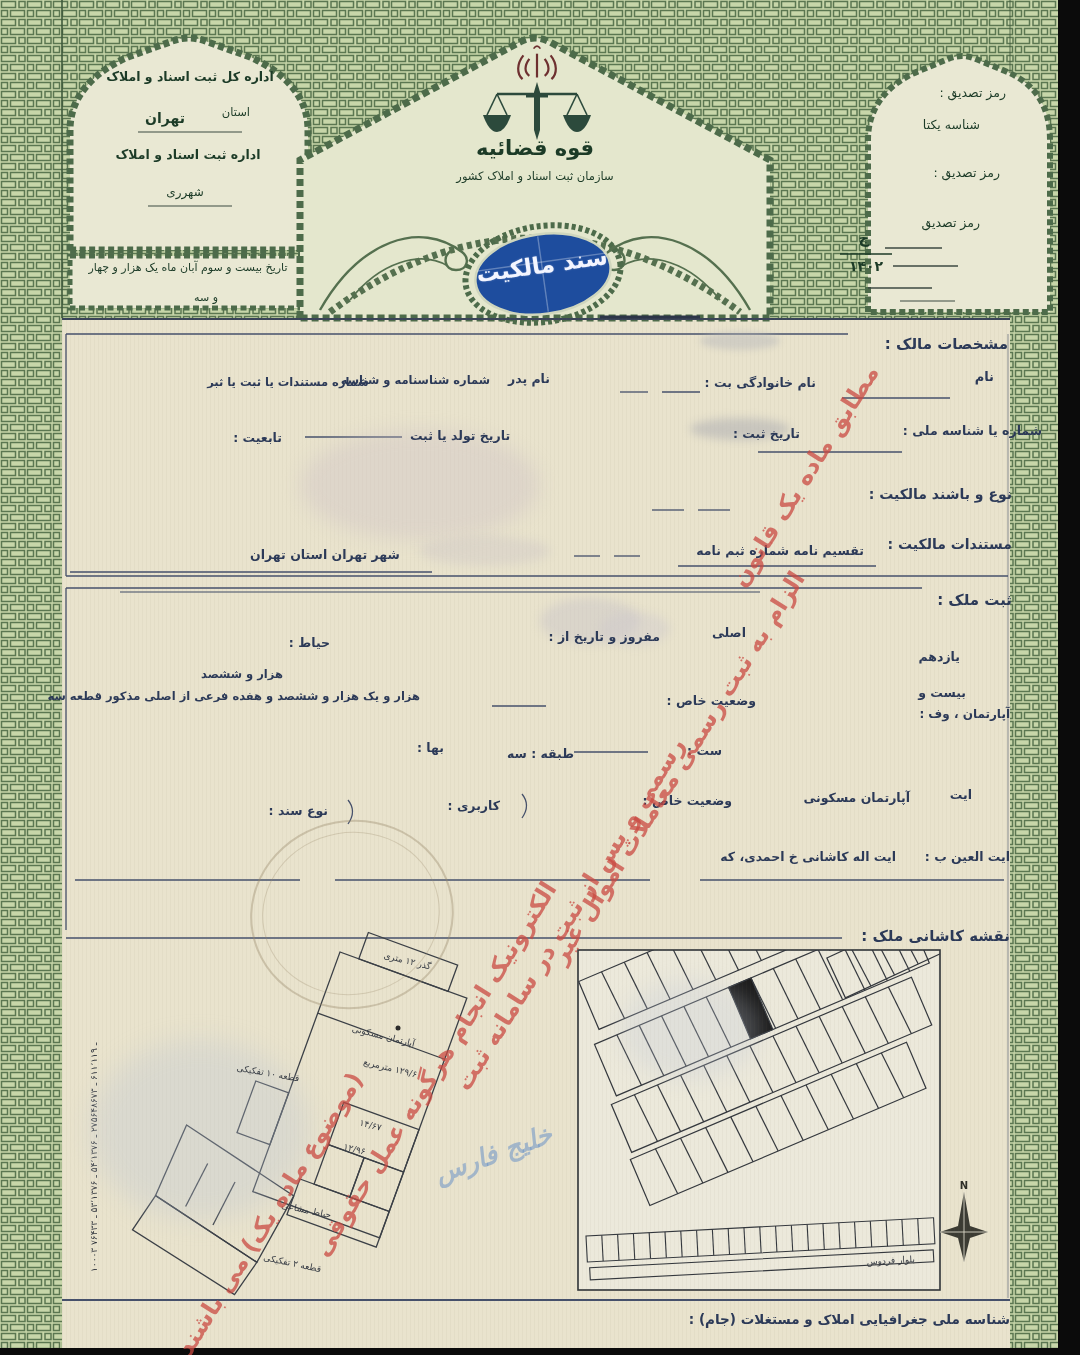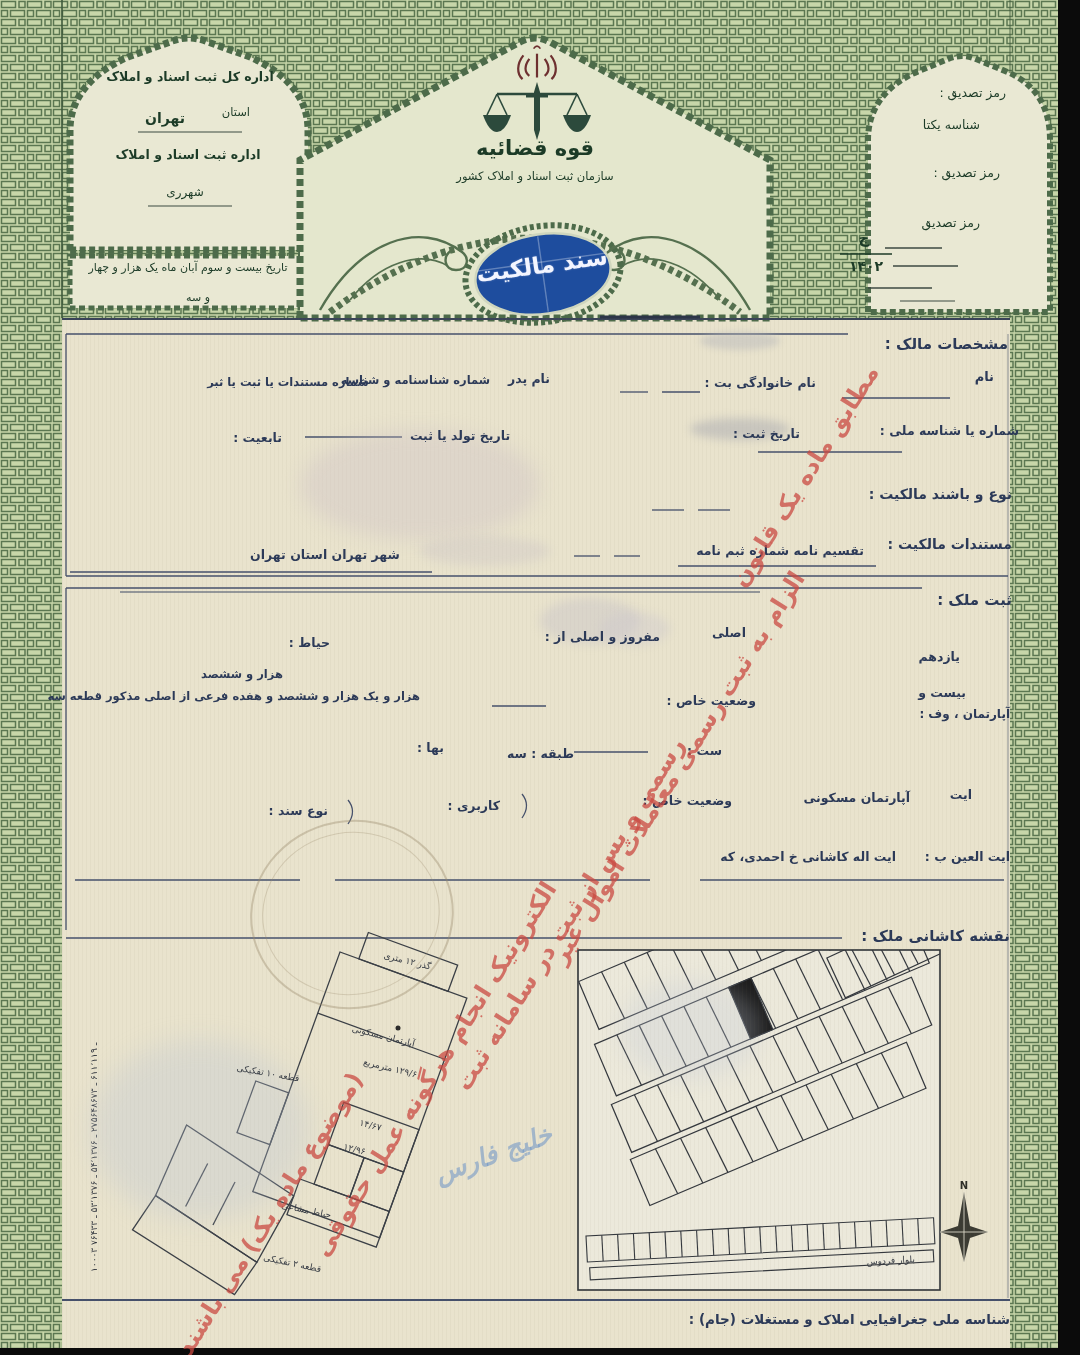--- a/index.html
+++ b/index.html
@@ -280,51 +280,51 @@
   <div class="smudge" style="left:620px;top:980px;width:140px;height:100px;background:rgba(195,202,216,.28);filter:blur(10px)"></div>
   <div class="ring" style="left:250px;top:820px;width:200px;height:185px;border:2px solid rgba(155,140,110,.4);transform:rotate(-10deg)"></div>
   <div class="ring" style="left:262px;top:832px;width:176px;height:161px;border:1.5px solid rgba(155,140,110,.3);transform:rotate(-10deg)"></div>
 
   <span class="t c b green" style="left:78px;top:70px;width:224px;font-size:12.5px">اداره کل ثبت اسناد و املاک</span>
   <span class="t r green" style="left:200px;top:106px;width:50px;font-size:11.5px">استان</span>
   <span class="t c b green" style="left:120px;top:110px;width:90px;font-size:14px">تهران</span>
   <span class="t c b green" style="left:88px;top:148px;width:200px;font-size:12.5px">اداره ثبت اسناد و املاک</span>
   <span class="t c green" style="left:140px;top:186px;width:90px;font-size:12px">شهرری</span>
   <span class="t c green" style="left:74px;top:262px;width:228px;font-size:11px">تاریخ بیست و سوم آبان ماه یک هزار و چهار</span>
-  <span class="t c green" style="left:168px;top:292px;width:60px;font-size:11px">و سه</span>
+  <span class="t c green" style="left:176px;top:292px;width:60px;font-size:11px">و سه</span>
 
   <span class="t c b green" style="left:465px;top:136px;width:140px;font-size:21px">قوه قضائیه</span>
   <span class="t c green" style="left:448px;top:170px;width:174px;font-size:11.5px">سازمان ثبت اسناد و املاک کشور</span>
   <span class="t c b seal-text" style="left:478px;top:252px;width:130px;font-size:23px">سند مالکیت</span>
 
   <span class="t r green" style="left:888px;top:86px;width:118px;font-size:12.5px">رمز تصدیق :</span>
   <span class="t r green" style="left:868px;top:118px;width:112px;font-size:12.5px">شناسه یکتا</span>
   <span class="t r green" style="left:882px;top:166px;width:118px;font-size:12.5px">رمز تصدیق :</span>
   <span class="t r green" style="left:872px;top:216px;width:108px;font-size:12.5px">رمز تصدیق</span>
   <span class="t c b green" style="left:852px;top:230px;width:24px;font-size:15px">ج</span>
   <span class="t c b green" style="left:842px;top:258px;width:48px;font-size:14px">۱۴۰۲</span>
 
   <span class="t r b ink" style="left:852px;top:336px;width:156px;font-size:15px">مشخصات مالک :</span>
   <span class="t r b ink" style="left:948px;top:370px;width:46px;font-size:13px">نام</span>
   <span class="t r b ink" style="left:708px;top:376px;width:108px;font-size:12.5px">نام خانوادگی بت :</span>
   <span class="t r b ink" style="left:488px;top:372px;width:62px;font-size:12.5px">نام پدر</span>
   <span class="t c b ink" style="left:372px;top:374px;width:118px;font-size:11.5px">شماره شناسنامه و شناسه</span>
   <span class="t c b ink" style="left:202px;top:376px;width:172px;font-size:11.5px">شماره مستندات یا ثبت یا ثبر</span>
-  <span class="t r b ink" style="left:911px;top:424px;width:108px;font-size:12.5px">شماره یا شناسه ملی :</span>
+  <span class="t r b ink" style="left:934px;top:424px;width:108px;font-size:12.5px">شماره یا شناسه ملی :</span>
   <span class="t r b ink" style="left:712px;top:427px;width:88px;font-size:12.5px">تاریخ ثبت :</span>
   <span class="t c b ink" style="left:404px;top:429px;width:112px;font-size:12.5px">تاریخ تولد یا ثبت</span>
   <span class="t r b ink" style="left:218px;top:431px;width:64px;font-size:12.5px">تابعیت :</span>
   <span class="t r b ink" style="left:866px;top:486px;width:146px;font-size:14px">نوع و باشند مالکیت :</span>
   <span class="t r b ink" style="left:872px;top:536px;width:140px;font-size:14px">مستندات مالکیت :</span>
   <span class="t c b ink" style="left:682px;top:544px;width:196px;font-size:12.5px">تقسیم نامه شماره ثبم نامه</span>
   <span class="t c b ink" style="left:225px;top:548px;width:200px;font-size:12.5px">شهر تهران استان تهران</span>
 
   <span class="t r b ink" style="left:928px;top:592px;width:84px;font-size:15px">ثبت ملک :</span>
   <span class="t r b ink" style="left:698px;top:626px;width:48px;font-size:12.5px">اصلی</span>
-  <span class="t r b ink" style="left:514px;top:630px;width:146px;font-size:12.5px">مفروز و اصلی از :</span>
+  <span class="t r b ink" style="left:514px;top:630px;width:146px;font-size:12.5px">مفروز و تاریخ از :</span>
   <span class="t r b ink" style="left:276px;top:636px;width:54px;font-size:12.5px">حیاط :</span>
   <span class="t r b ink" style="left:892px;top:650px;width:68px;font-size:12.5px">یازدهم</span>
   <span class="t r b ink" style="left:906px;top:686px;width:60px;font-size:12.5px">بیست و</span>
   <span class="t r b ink" style="left:888px;top:708px;width:122px;font-size:12px">آپارتمان ، وف :</span>
   <span class="t r b ink" style="left:648px;top:694px;width:108px;font-size:12.5px">وضعیت خاص :</span>
   <span class="t c b ink" style="left:182px;top:668px;width:120px;font-size:11.5px">هزار و ششصد</span>
   <span class="t r b ink" style="left:70px;top:690px;width:350px;font-size:11.5px">هزار و یک هزار و ششصد و هفده فرعی از اصلی مذکور قطعه سه</span>
   <span class="t r b ink" style="left:652px;top:744px;width:70px;font-size:12.5px">ست :</span>
   <span class="t r b ink" style="left:486px;top:747px;width:88px;font-size:12.5px">طبقه : سه</span>
   <span class="t r b ink" style="left:400px;top:741px;width:44px;font-size:12.5px">بها :</span>

